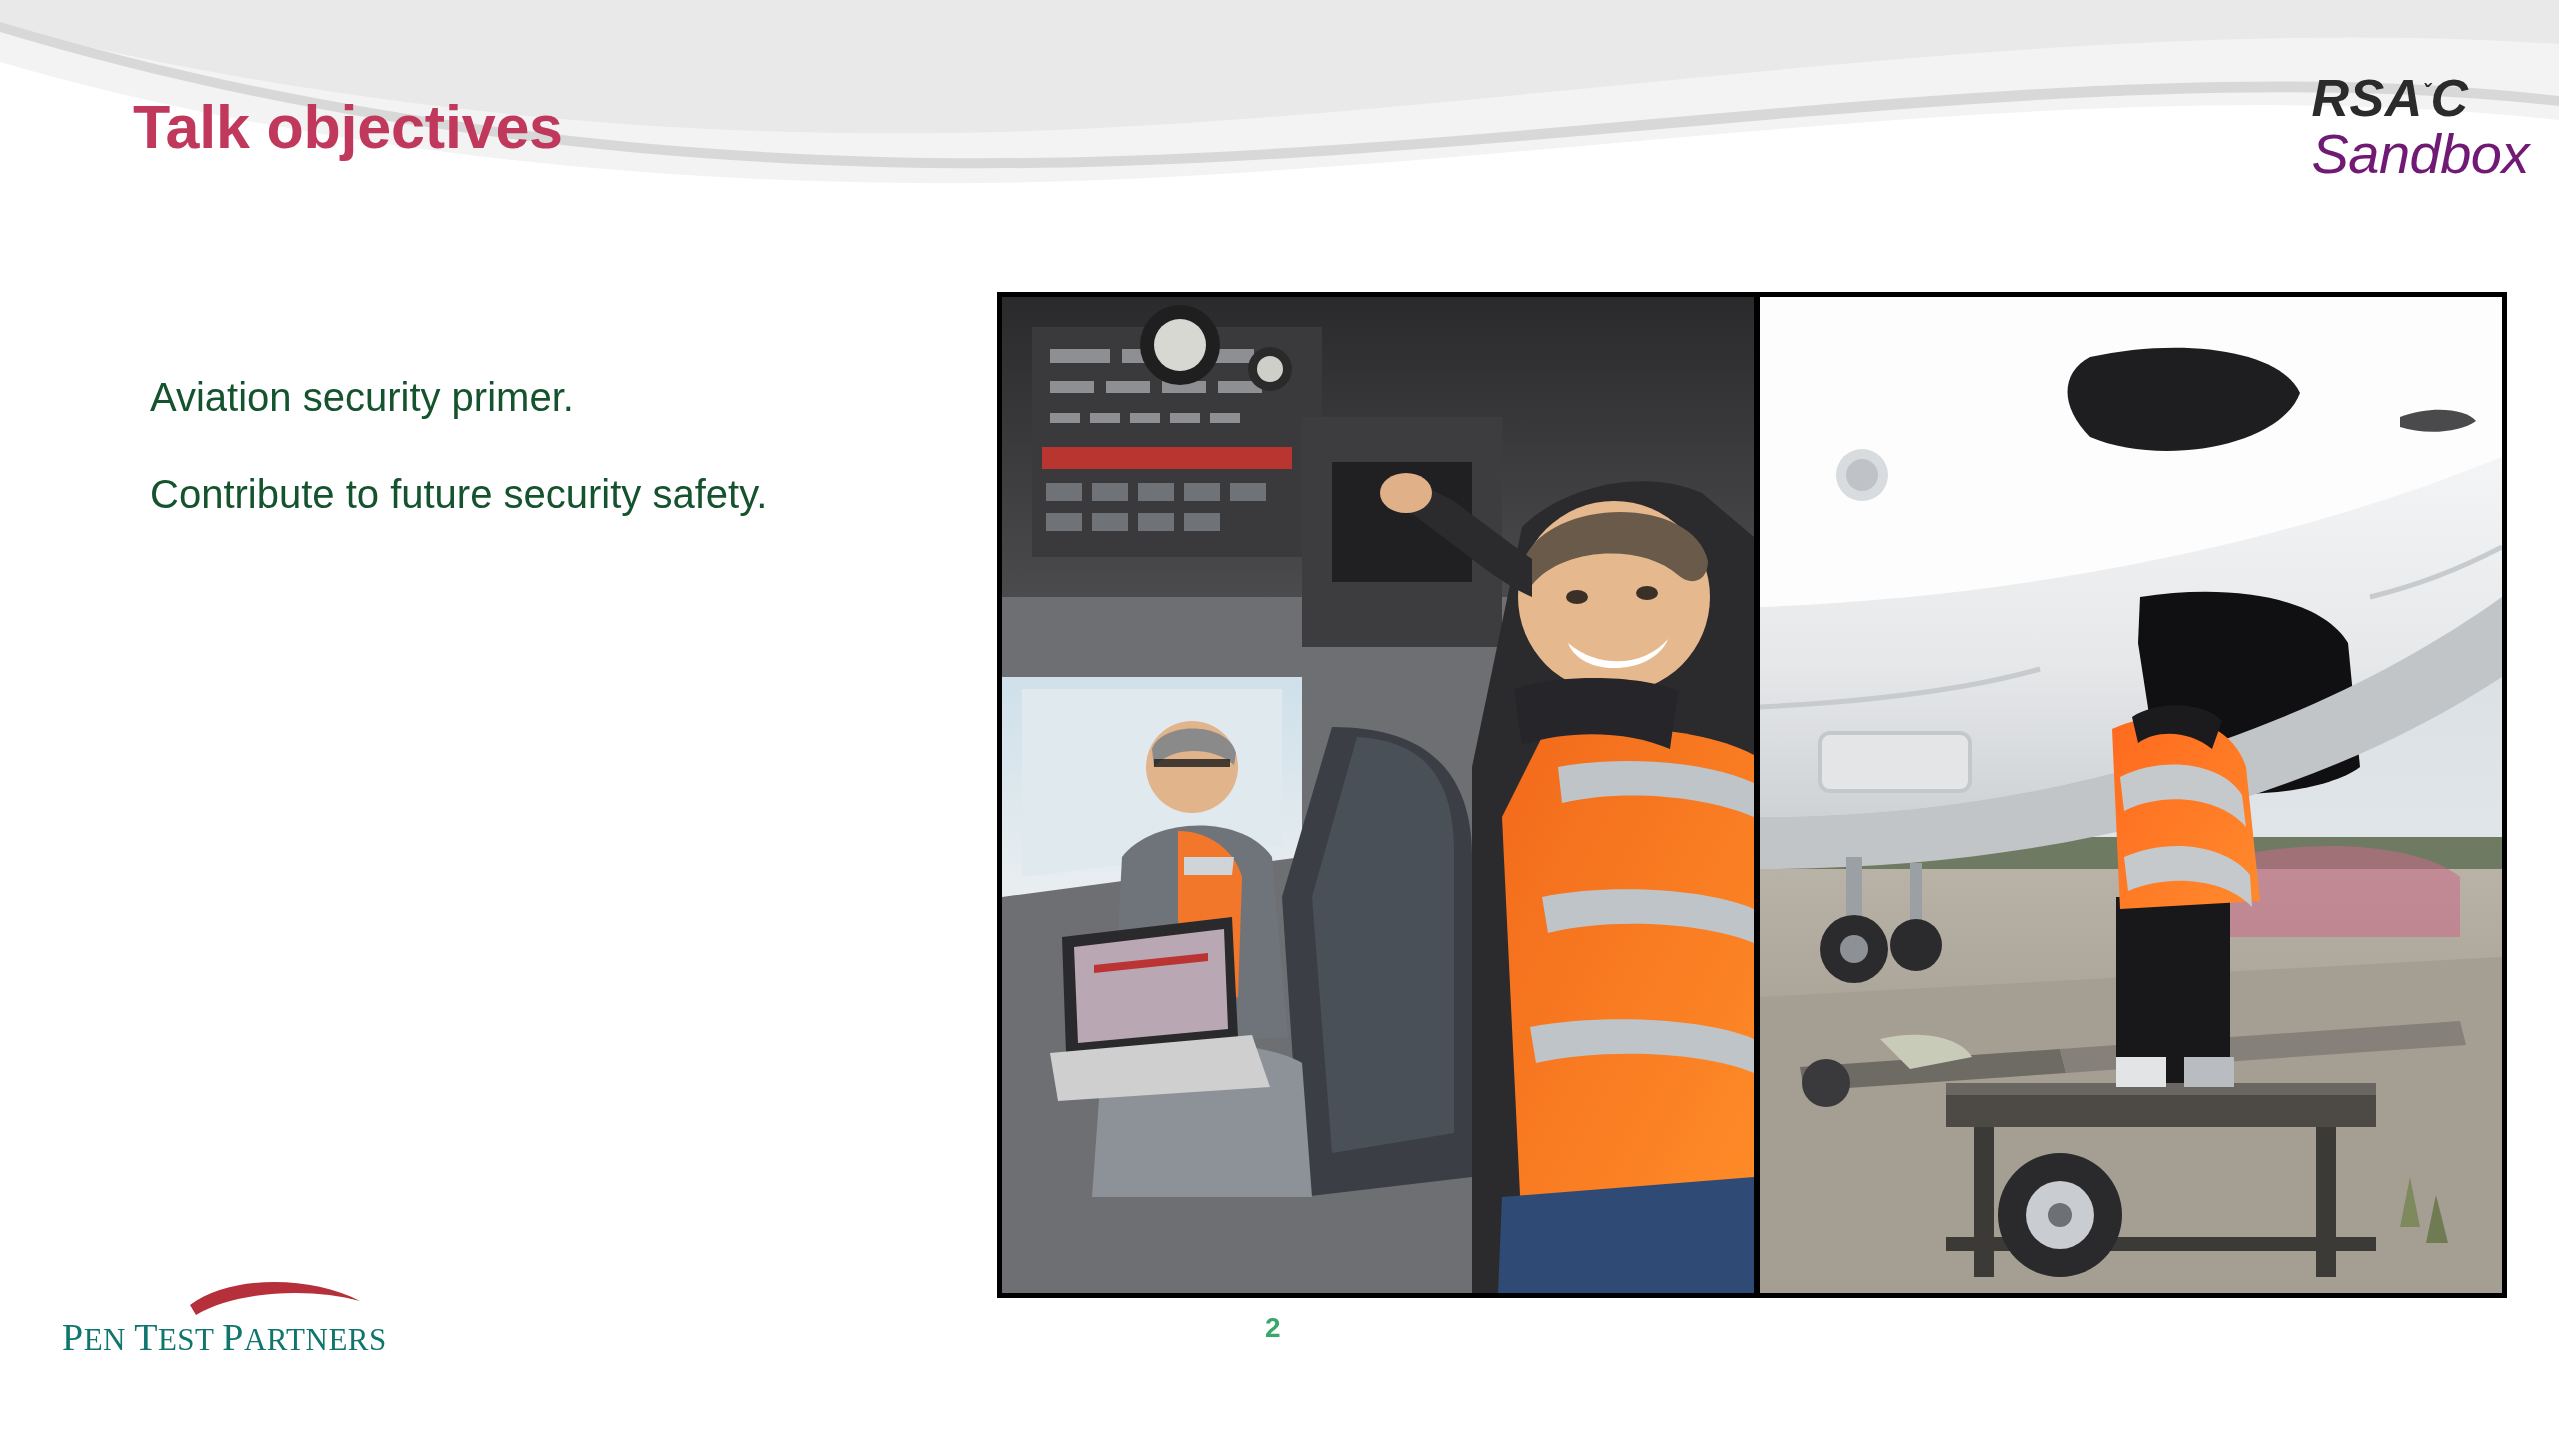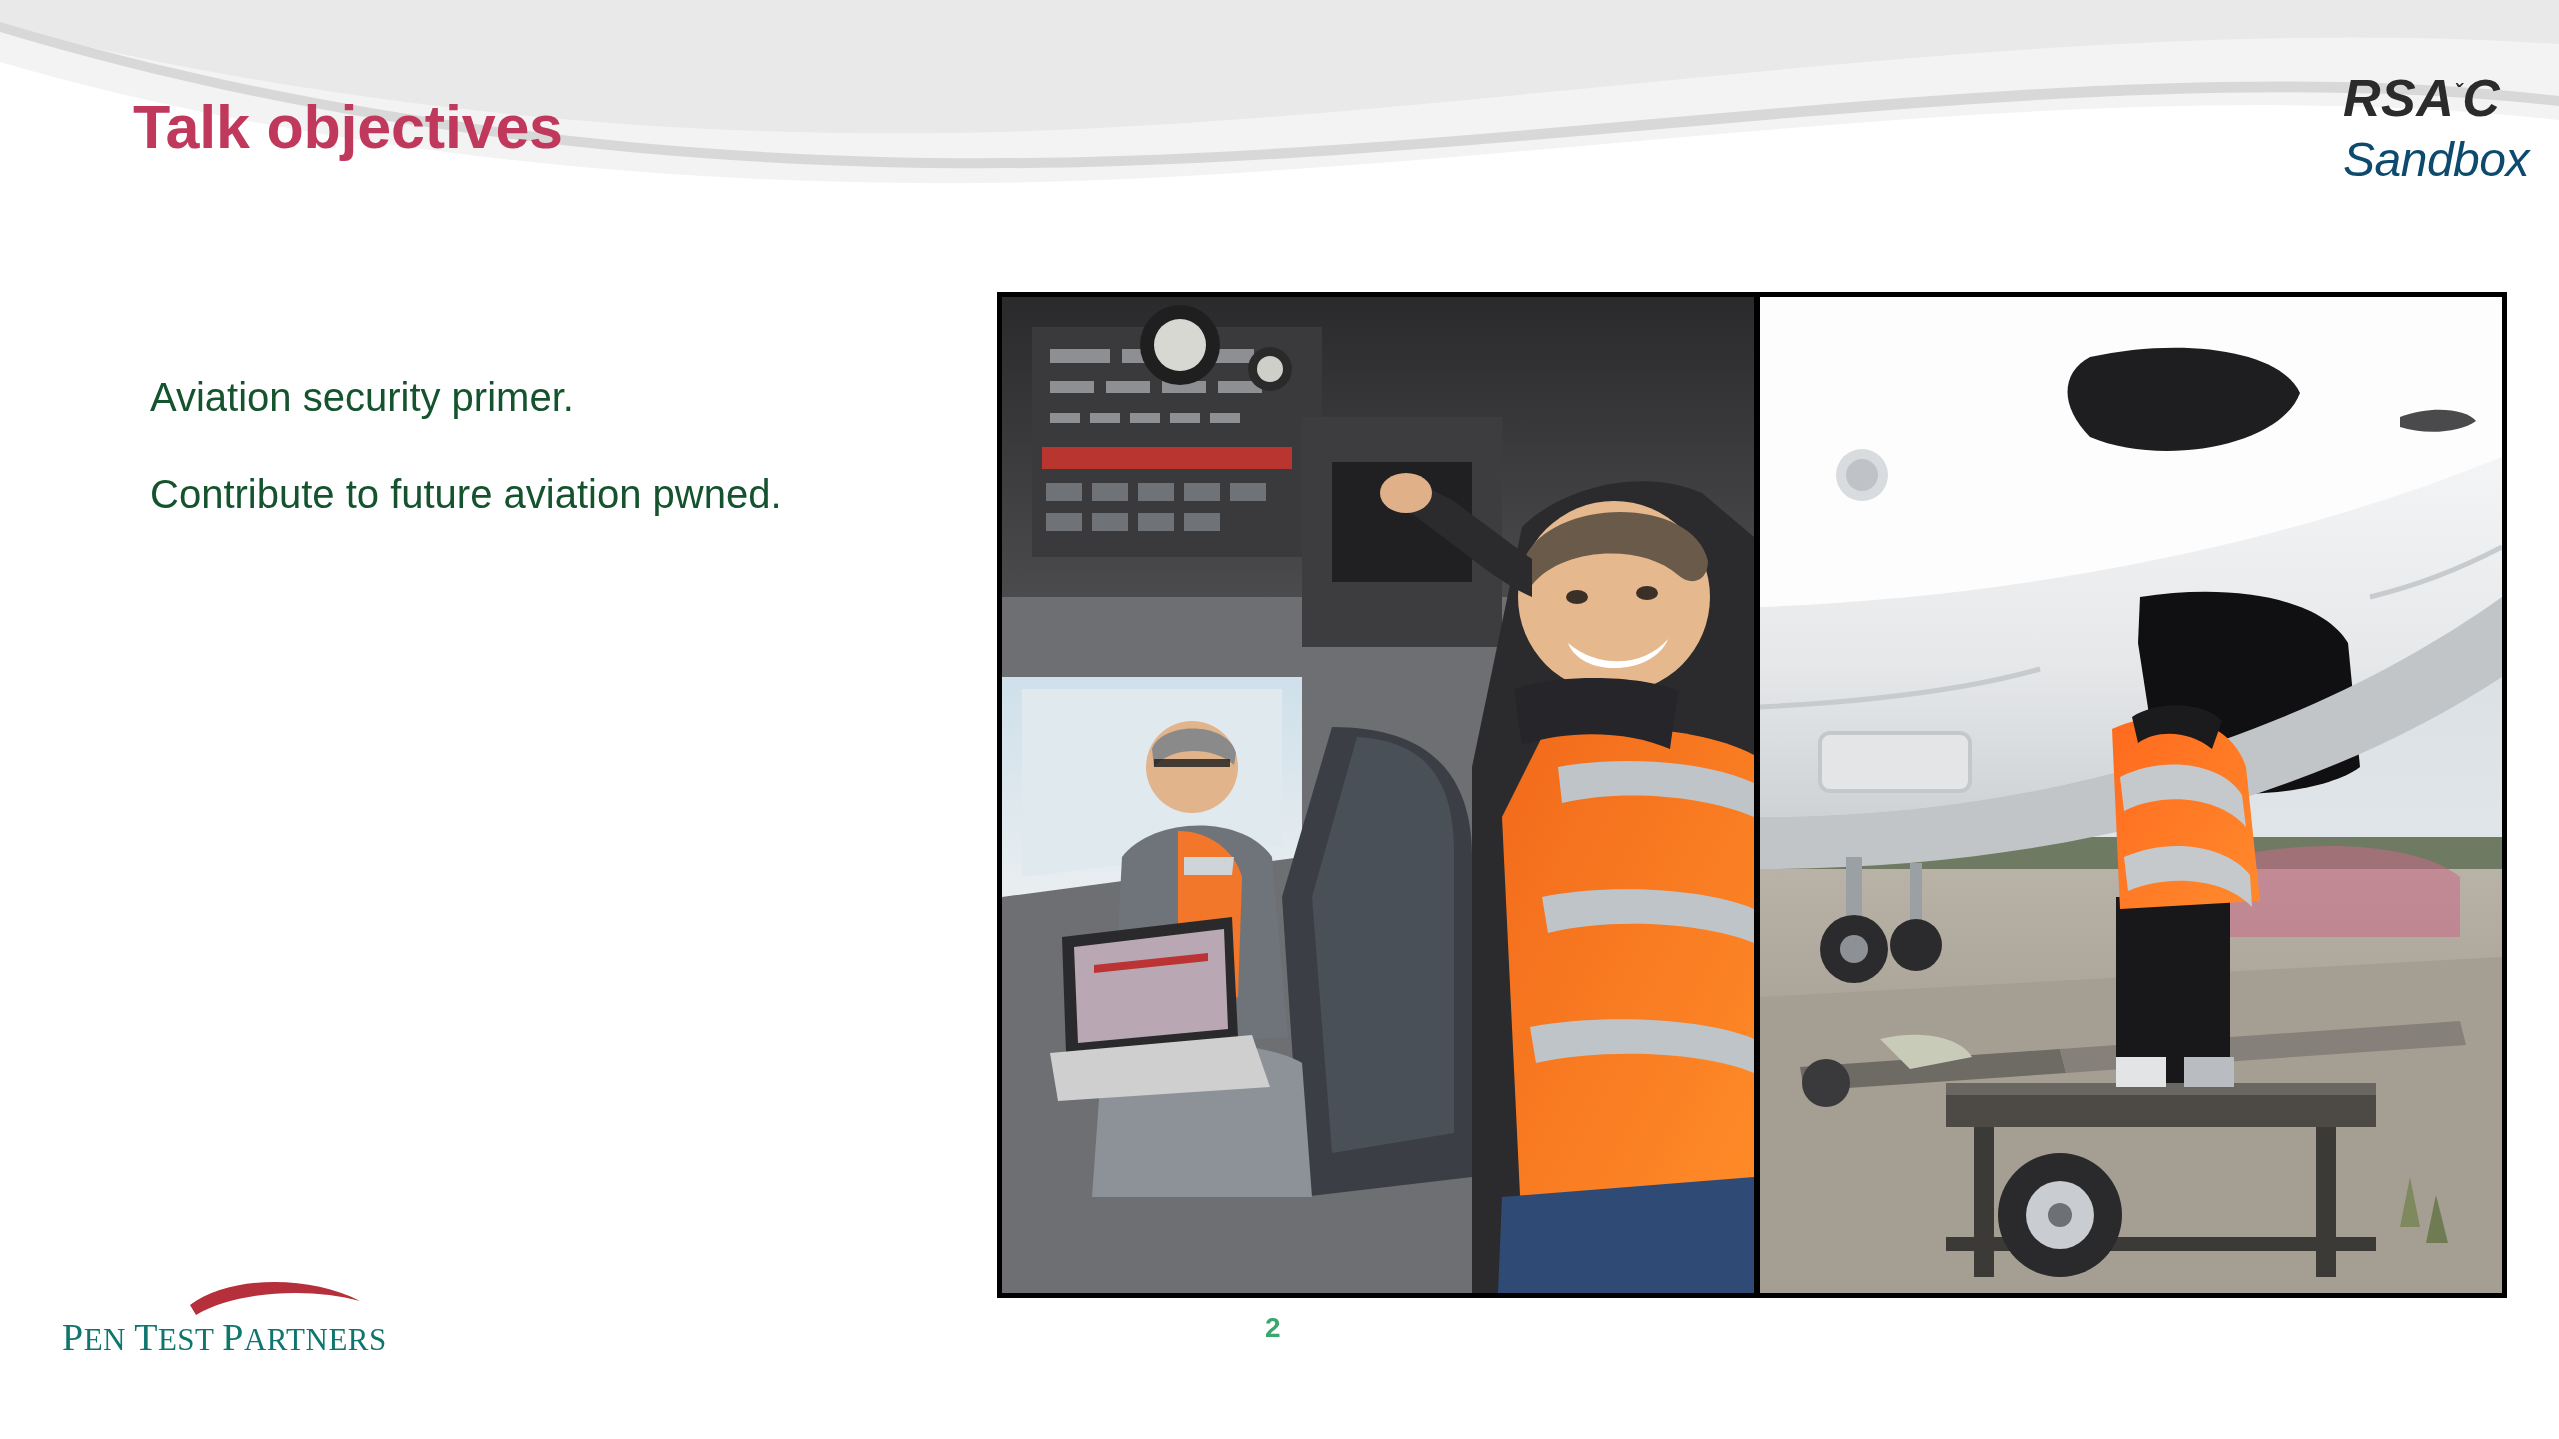--- a/index.html
+++ b/index.html
@@ -59,25 +59,25 @@
     font-weight: bold;
     color: #2b2b2b;
     letter-spacing: 0.5px;
     display: block;
   }
   .rsac-sandbox .rsac-line .c-light {
     font-weight: bold;
   }
   .rsac-sandbox .sandbox-line {
     display: block;
-    font-size: 48px;
-    color: #0c4a6e;
+    font-size: 56px;
+    color: #701a75;
     font-weight: normal;
     letter-spacing: -0.5px;
-    margin-top: 12px;
+    margin-top: 2px;
   }
   .tick {
     display: inline-block;
     position: relative;
     top: -16px;
     font-size: 22px;
     font-weight: bold;
   }
 
   
@@ -177,21 +177,21 @@
 
   <div class="title">Talk objectives</div>
 
   <div class="rsac-sandbox">
     <span class="rsac-line"><span>RSA</span><span class="tick">ˇ</span><span class="c-light">C</span></span>
     <span class="sandbox-line">Sandbox</span>
   </div>
 
   <div class="body-text">
     <p>Aviation security primer.</p>
-    <p>Contribute to future aviation pwned.</p>
+    <p>Contribute to future security safety.</p>
   </div>
 
   <div class="photo-group">
 
     <div class="photo photo-left">
       <svg width="100%" height="100%" viewBox="0 0 752 996" preserveAspectRatio="none">
         <defs>
           <linearGradient id="gWin" x1="0" y1="0" x2="0" y2="1">
             <stop offset="0%" stop-color="#cfe0ea"></stop>
             <stop offset="100%" stop-color="#e9eef0"></stop>

